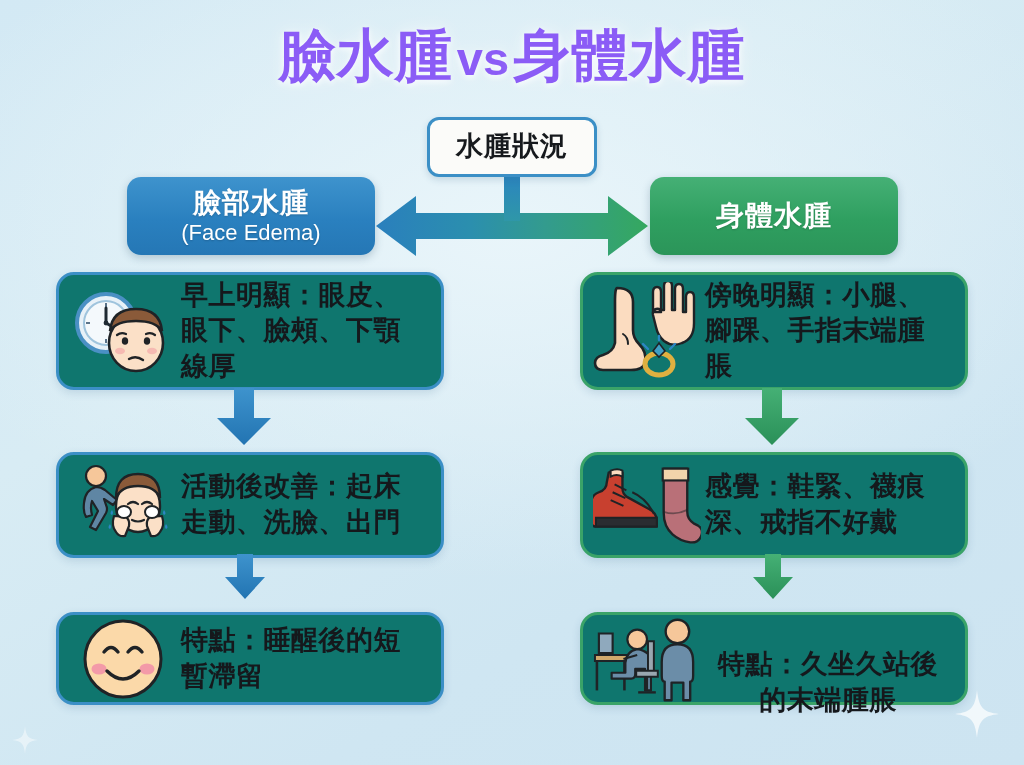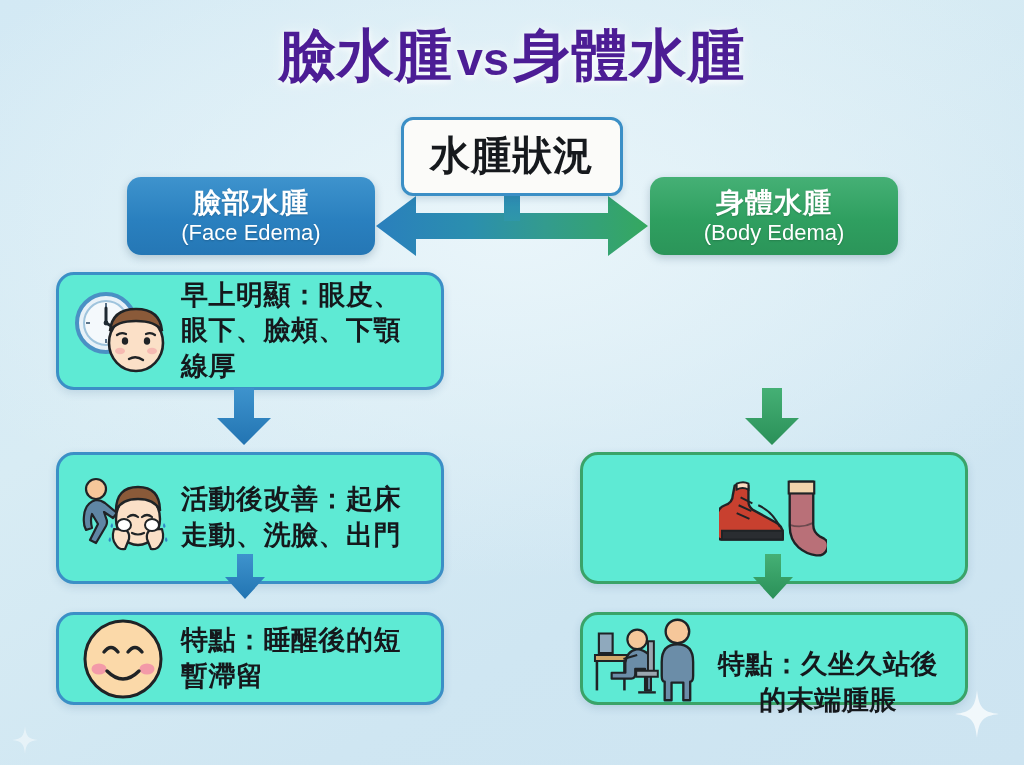--- a/index.html
+++ b/index.html
@@ -38,21 +38,21 @@
     top: 24px;
     left: 0;
     width: 1024px;
     text-align: center;
   }
   .title {
     display: inline-block;
     font-size: 57px;
     font-weight: 900;
     letter-spacing: 1px;
-    color: #4c1d95;
+    color: #8b5cf6;
     line-height: 1.1;
     text-shadow: 0 2px 6px rgba(255,255,255,0.85), 0 0 18px rgba(255,255,255,0.6);
   }
   .title .vs {
     font-size: 47px;
     font-weight: 800;
     letter-spacing: 0px;
     padding: 0 4px;
   }
 
@@ -63,21 +63,21 @@
     left: 50%;
     transform: translateX(-50%);
     background: #fbfbf9;
     border: 3px solid #3b8fc6;
     border-radius: 12px;
     padding: 8px 26px 10px 26px;
     box-shadow: 0 3px 7px rgba(40,90,130,0.18);
     z-index: 5;
   }
   .center-node-label {
-    font-size: 40px;
+    font-size: 27px;
     font-weight: 900;
     color: #16191d;
     white-space: nowrap;
     letter-spacing: 1px;
   }
 
   
   .stem {
     position: absolute;
     top: 173px;
@@ -135,32 +135,32 @@
     font-weight: 400;
     line-height: 1.15;
     margin-top: 1px;
     text-shadow: 0 1px 2px rgba(0,0,0,0.18);
   }
 
   
   .card {
     position: absolute;
     width: 388px;
-    background: #5eead4;
+    background: #0f766e;
     border-radius: 18px;
     display: flex;
     align-items: center;
     box-shadow: 0 3px 8px rgba(40,90,130,0.16);
     padding: 8px 12px 8px 10px;
   }
   .card.left  { left: 56px;  border: 3px solid #3b8fc6; }
   .card.right { left: 580px; border: 3px solid #3aa368; }
 
   .card.r1 { top: 272px; height: 118px; }
-  .card.r2 { top: 452px; height: 132px; justify-content: center; }
+  .card.r2 { top: 452px; height: 106px; }
   .card.r3 { top: 612px; height: 93px; }
 
   .card-icons {
     flex: 0 0 auto;
     width: 108px;
     height: 100%;
     display: flex;
     align-items: center;
     justify-content: center;
     position: relative;
@@ -218,21 +218,20 @@
     </svg>
   </div>
 
   <div class="col-header left">
     <div class="col-header-cn">臉部水腫</div>
     <div class="col-header-en">(Face Edema)</div>
   </div>
 
   <div class="col-header right">
     <div class="col-header-cn">身體水腫</div>
-    <div class="col-header-en">(Body Edema)</div>
   </div>
 
   <div class="card left r1">
     <div class="card-icons">
       <svg width="106" height="92" viewBox="0 0 106 92">
 
         <g>
           <circle cx="36" cy="38" r="29" fill="#e7f1f8" stroke="#4a90c4" stroke-width="4"></circle>
           <circle cx="36" cy="38" r="22" fill="#f4f9fc" stroke="#9fc4dd" stroke-width="2"></circle>
           <line x1="36" y1="18" x2="36" y2="22" stroke="#5b748a" stroke-width="2"></line>
@@ -319,20 +318,44 @@
           <path d="M52,38 q7,-9 14,0" stroke="#1f2326" stroke-width="3.4" fill="none" stroke-linecap="round"></path>
           <ellipse cx="23" cy="55" rx="7.5" ry="5.5" fill="#f39aa8"></ellipse>
           <ellipse cx="71" cy="55" rx="7.5" ry="5.5" fill="#f39aa8"></ellipse>
           <path d="M31,57 q16,16 32,0" stroke="#1f2326" stroke-width="3.4" fill="none" stroke-linecap="round"></path>
         </g>
       </svg>
     </div>
     <div class="card-text">特點：睡醒後的短暫滯留</div>
   </div>
 
+  <div class="card right r1">
+    <div class="card-icons">
+      <svg width="108" height="98" viewBox="0 0 108 98">
+
+        <g>
+          <path d="M24,6 q16,0 16,14 l0,28 q0,8 6,14 q8,8 6,18 q-1,8 -14,8 l-28,0 q-8,0 -8,-7 q0,-6 8,-8 q10,-3 12,-12 l0,-41 q0,-14 2,-14 Z" fill="#fbdcc0" stroke="#1f2326" stroke-width="2.6" stroke-linejoin="round"></path>
+          <path d="M30,52 q5,3 5,10" stroke="#1f2326" stroke-width="2" fill="none" stroke-linecap="round"></path>
+        </g>
+
+        <g>
+          <path d="M60,30 l0,-20 q0,-5 4,-5 q4,0 4,5 l0,18 l3,0 l0,-24 q0,-5 4,-5 q4,0 4,5 l0,24 l3,0 l0,-21 q0,-5 4,-5 q4,0 4,5 l0,23 l3,0 l0,-15 q0,-5 4,-5 q4,0 4,5 l0,26 q0,16 -12,20 q-10,4 -18,-2 q-6,-5 -8,-14 l-3,-12 q-1,-5 3,-6 q4,-1 5,3 Z" fill="#fbdcc0" stroke="#1f2326" stroke-width="2.4" stroke-linejoin="round"></path>
+        </g>
+
+        <g>
+          <ellipse cx="66" cy="82" rx="14" ry="11" fill="none" stroke="#e0b040" stroke-width="5"></ellipse>
+          <path d="M60,69 l6,-8 l6,8 l-6,6 Z" fill="#3f9ec4" stroke="#1f2326" stroke-width="1.6"></path>
+          <line x1="50" y1="62" x2="55" y2="67" stroke="#2d86c4" stroke-width="2.4" stroke-linecap="round"></line>
+          <line x1="82" y1="62" x2="77" y2="67" stroke="#2d86c4" stroke-width="2.4" stroke-linecap="round"></line>
+          <line x1="66" y1="54" x2="66" y2="58" stroke="#2d86c4" stroke-width="2.4" stroke-linecap="round"></line>
+        </g>
+      </svg>
+    </div>
+    <div class="card-text">傍晚明顯：小腿、腳踝、手指末端腫脹</div>
+  </div>
 
   <div class="v-arrow r1">
     <svg width="60" height="58" viewBox="0 0 60 58">
       <defs>
         <linearGradient id="greenarrow" x1="0" y1="0" x2="0" y2="1">
           <stop offset="0%" stop-color="#45b075"></stop>
           <stop offset="100%" stop-color="#2a9058"></stop>
         </linearGradient>
       </defs>
       <path d="M20,0 L40,0 L40,30 L57,30 L30,57 L3,30 L20,30 Z" fill="url(#greenarrow)"></path>
@@ -353,20 +376,21 @@
           <path d="M40,30 q14,6 22,22" stroke="#1f2326" stroke-width="2" fill="none"></path>
         </g>
 
         <g>
           <path d="M72,6 l24,0 l0,44 q0,8 7,12 l4,2 q6,4 3,11 q-3,7 -11,6 q-10,-1 -18,-8 q-9,-8 -9,-22 Z" fill="#b97078" stroke="#1f2326" stroke-width="2.4" stroke-linejoin="round"></path>
           <rect x="71" y="6" width="26" height="12" fill="#f2d4ab" stroke="#1f2326" stroke-width="2.2"></rect>
           <path d="M72,50 q12,4 24,-2" stroke="#1f2326" stroke-width="1.8" fill="none" opacity="0.5"></path>
         </g>
       </svg>
     </div>
+    <div class="card-text">感覺：鞋緊、襪痕深、戒指不好戴</div>
   </div>
 
   <div class="v-arrow r2">
     <svg width="46" height="46" viewBox="0 0 46 46">
       <path d="M15,0 L31,0 L31,23 L43,23 L23,45 L3,23 L15,23 Z" fill="url(#greenarrow)"></path>
     </svg>
   </div>
 
   <div class="card right r3">
     <div class="card-icons">

